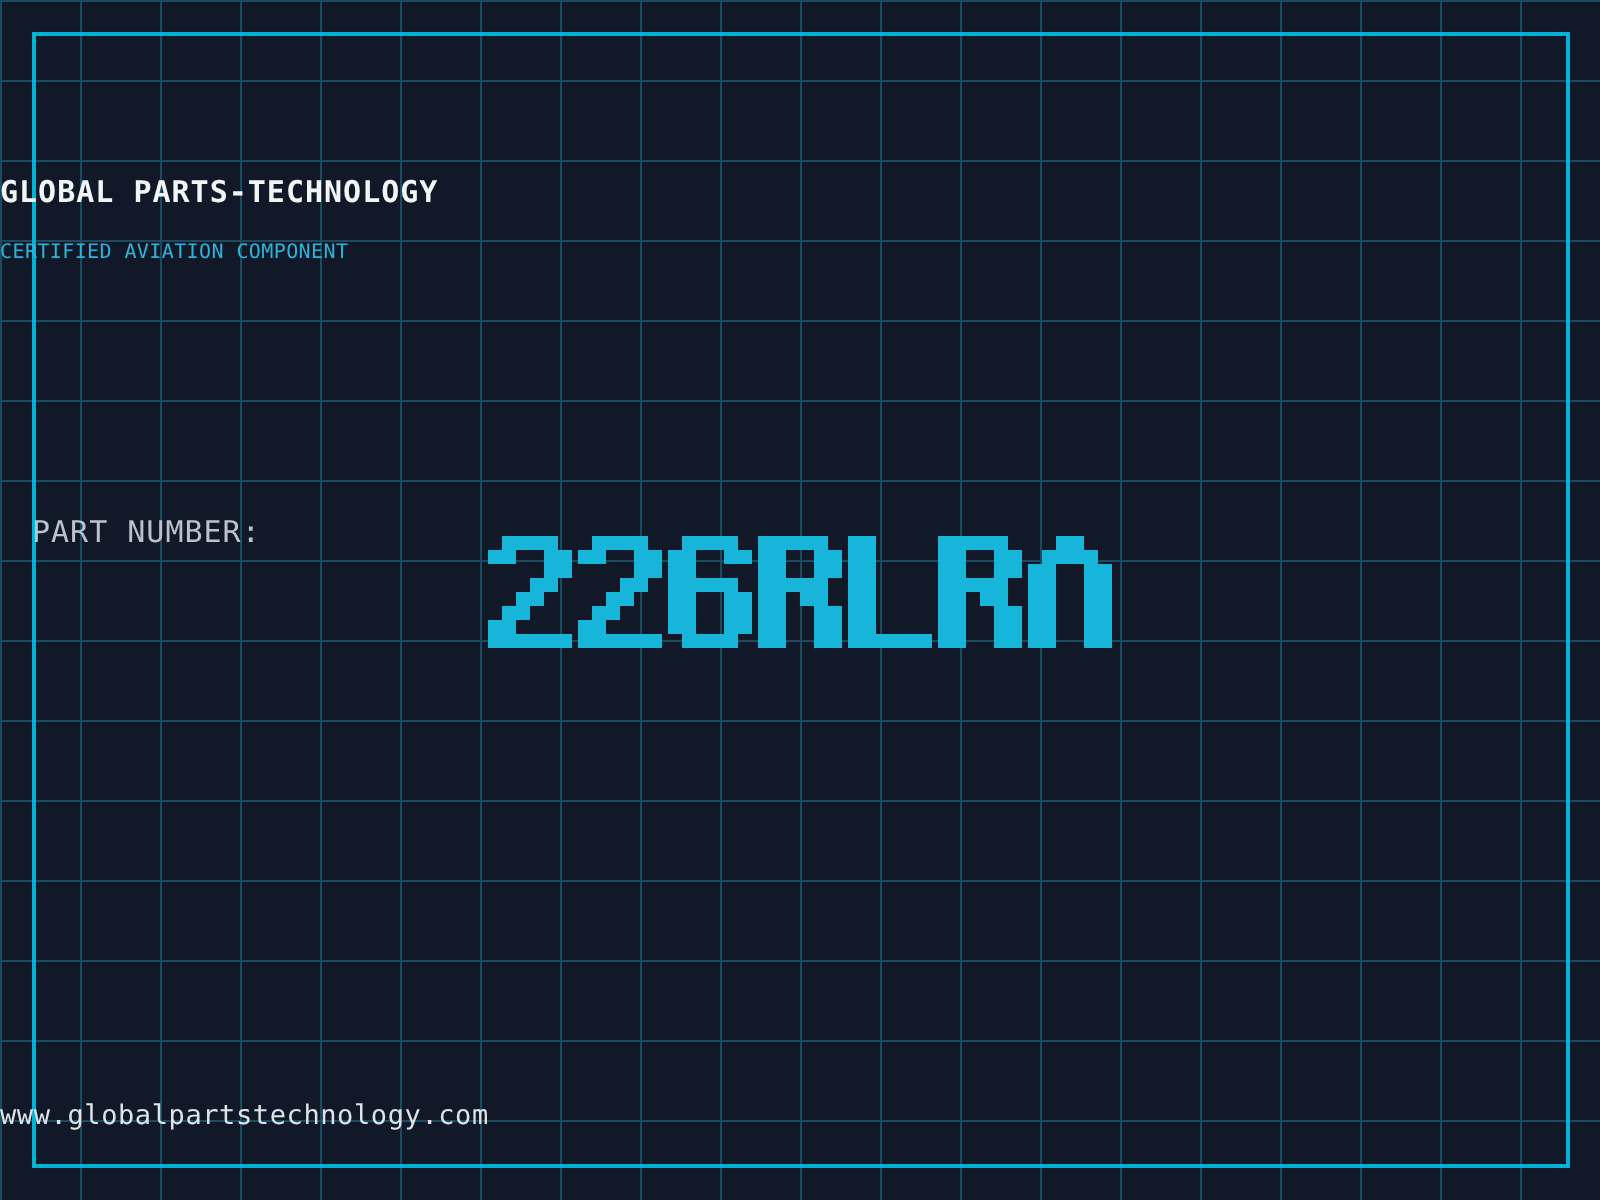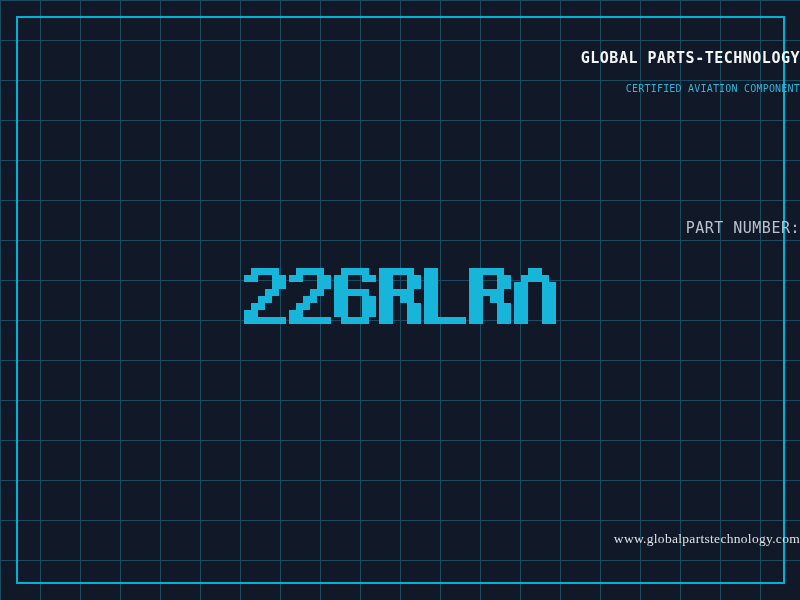--- a/index.html
+++ b/index.html
@@ -36,22 +36,23 @@
     right: 15px;
     bottom: 16px;
     border: 2px solid var(--frame);
     pointer-events: none;
   }
 
   .center-text {
     position: absolute;
     left: 0;
     right: 0;
-    text-align: right;
+    text-align: left;
     white-space: pre;
+    margin-top: 38px;
   }
 
   .company {
     top: 50px;
     font-size: 15px;
     line-height: 16px;
     font-weight: bold;
     letter-spacing: 0.5px;
     color: var(--title);
   }
@@ -63,20 +64,21 @@
     letter-spacing: 0.2px;
     color: var(--tagline);
   }
 
   .part-label {
     top: 220px;
     font-size: 15px;
     line-height: 16px;
     letter-spacing: 0.5px;
     color: var(--label);
+    padding-left: 16px;
   }
 
   .part-value {
     position: absolute;
     top: 268px;
     left: 0;
     right: 0;
     text-align: center;
     font-size: 0;
     line-height: 0;
@@ -86,26 +88,25 @@
     display: inline-grid;
     grid-template-columns: repeat(6, 7px);
     grid-auto-rows: 7px;
     margin: 0 1.5px;
     vertical-align: top;
   }
   .glyph .px { width: 7px; height: 7px; }
   .glyph .on { background: var(--accent); }
 
   .website {
-    top: 531px;
+    top: 513px;
     font-size: 13.5px;
     line-height: 15px;
     letter-spacing: 0.3px;
     color: var(--url);
-    font-family: Liberation Serif, serif;
   }
 </style>
 </head>
 <body>
 
 <div class="screen">
   <div class="frame"></div>
 
   <div class="center-text company">GLOBAL PARTS-TECHNOLOGY</div>
 

